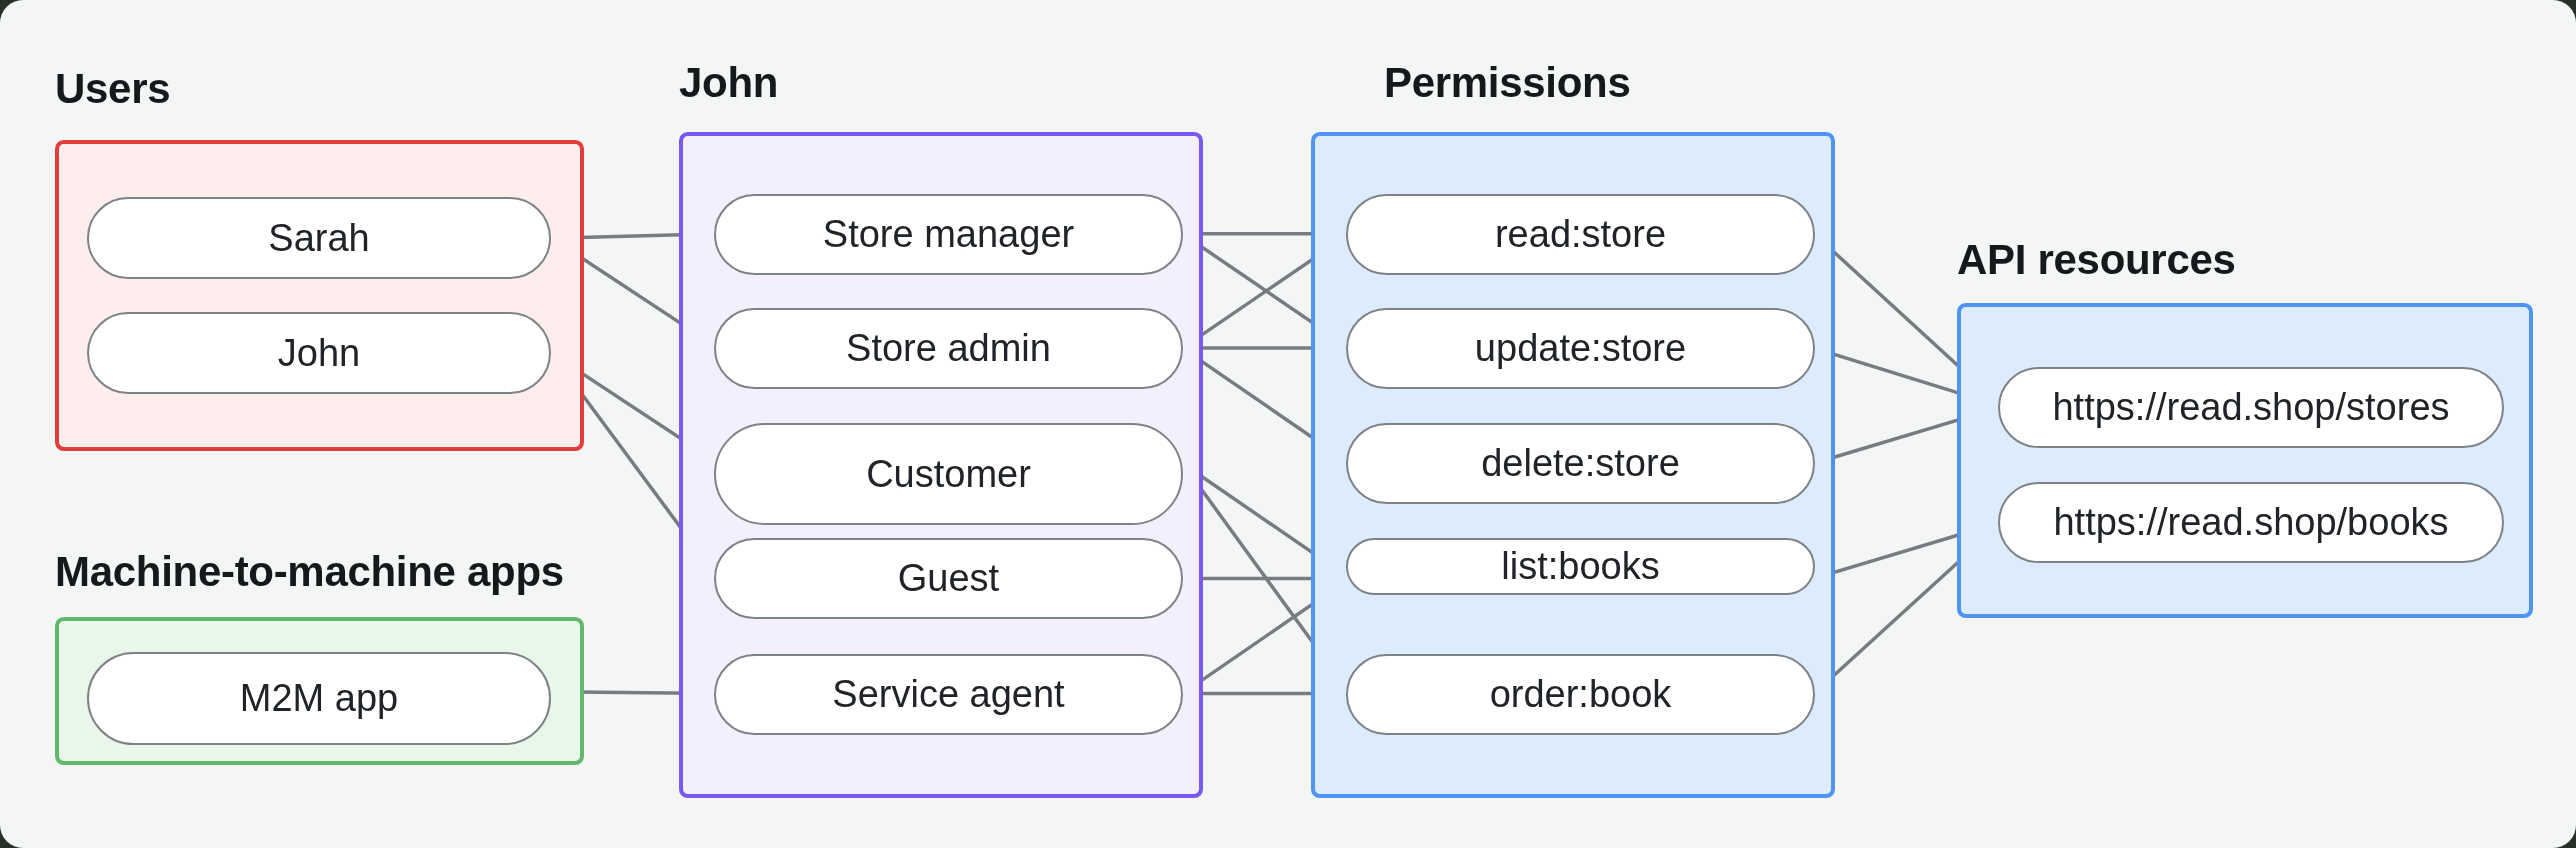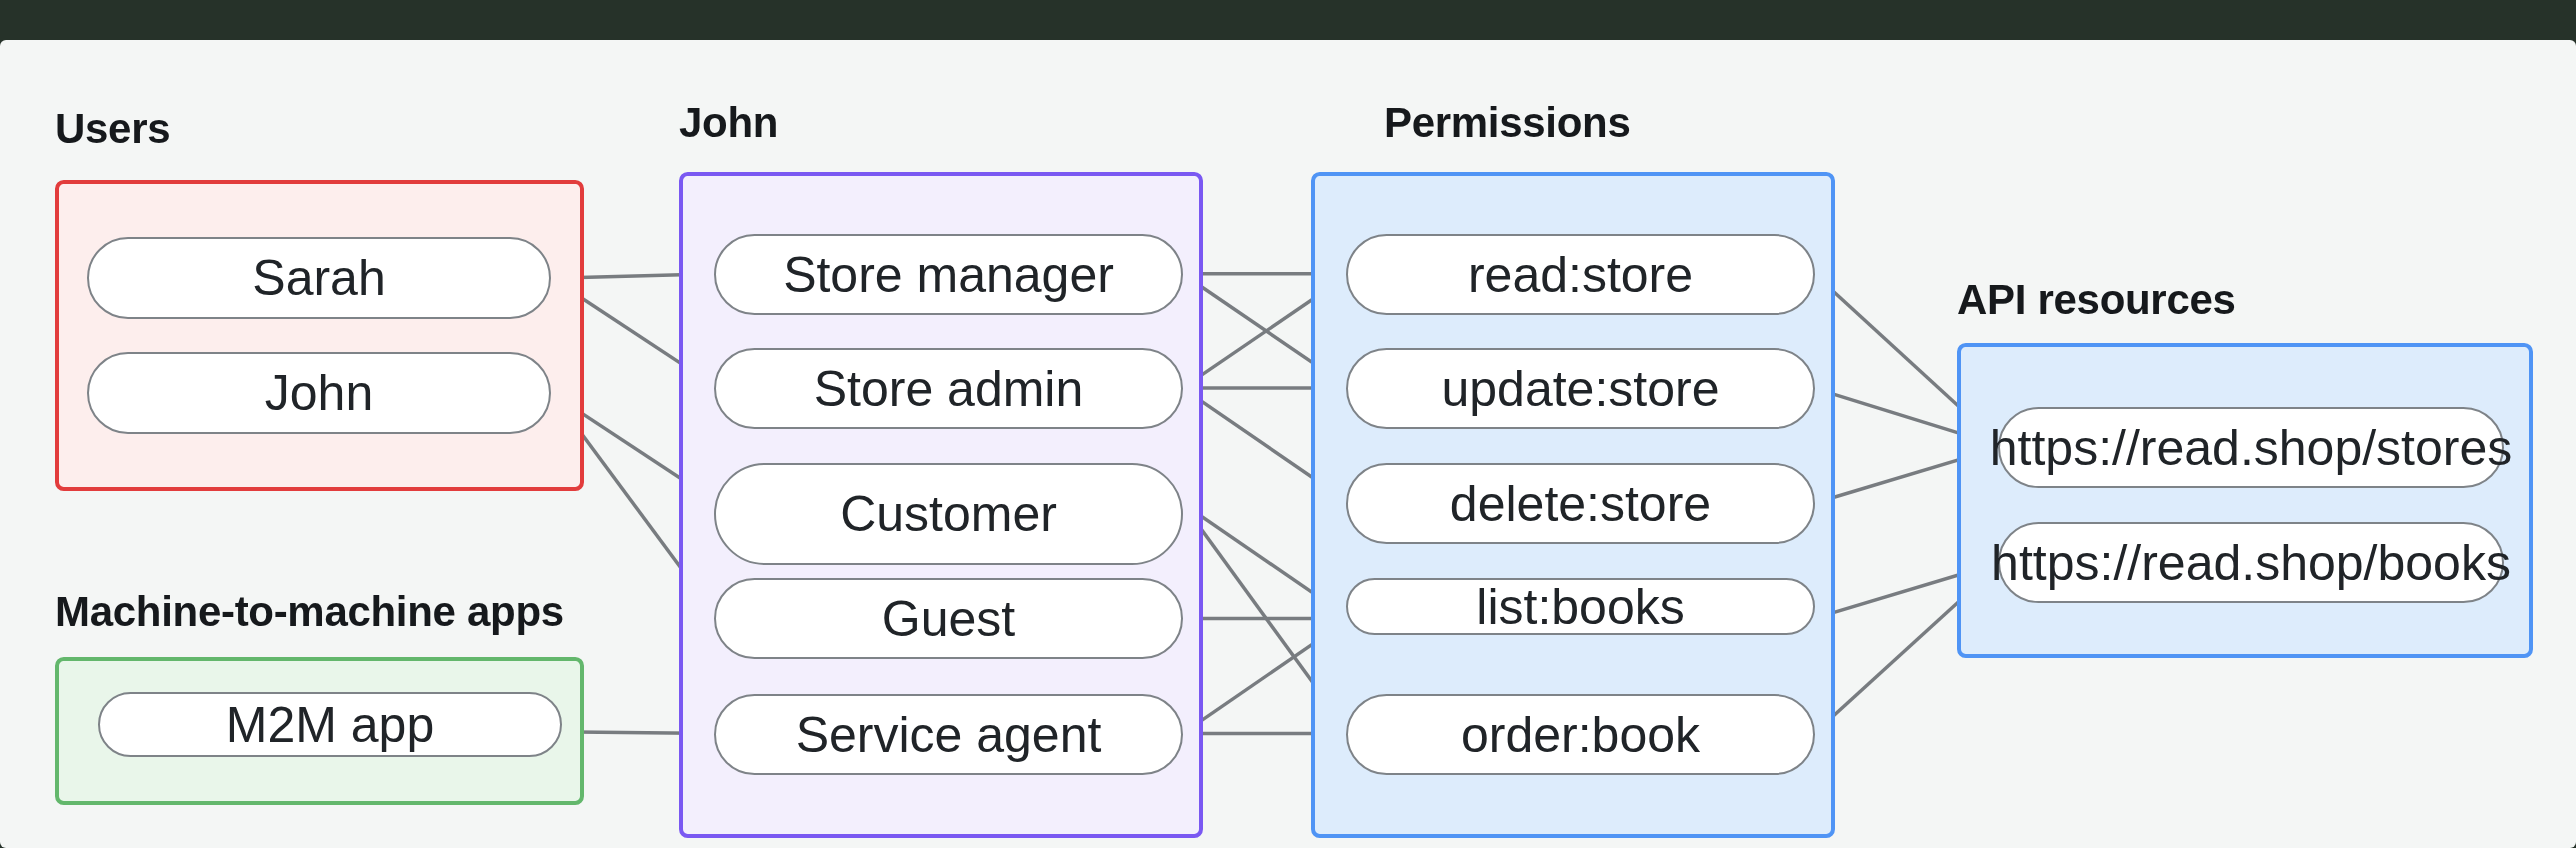--- a/index.html
+++ b/index.html
@@ -11,23 +11,22 @@
   body {
     width: 2576px;
     height: 848px;
     position: relative;
     overflow: hidden;
   }
   .canvas {
     position: absolute;
     inset: 0;
     background: #f4f6f5;
-    border-radius: 6px;
+    border-radius: 23px;
     overflow: hidden;
-    margin-top: 40px;
   }
   .edges-layer {
     position: absolute;
     left: 0; top: 0;
     width: 2576px;
     height: 848px;
     pointer-events: none;
   }
   .edges-layer line {
     stroke: #787c80;
@@ -58,21 +57,21 @@
   .group-box.api         { background: #ddecfc; border-color: #4f94f5; }
   .node {
     position: absolute;
     box-sizing: border-box;
     background: #ffffff;
     border: 2.6px solid #7e8388;
     border-radius: 52px;
     display: flex;
     align-items: center;
     justify-content: center;
-    font-size: 50px;
+    font-size: 38px;
     color: #202428;
     white-space: nowrap;
   }
 </style>
 </head>
 <body>
 
 <div class="canvas">
 
   <svg class="edges-layer" viewBox="0 0 2952 972" xmlns="http://www.w3.org/2000/svg">
@@ -110,21 +109,21 @@
       <circle cx="2295" cy="598" r="11"></circle>
     </svg>
 
   <div class="group-label" style="left:55px; top:65px;">Users</div>
   <div class="group-box users" style="left:55px; top:140px; width:529px; height:311px;"></div>
   <div class="node" style="left:87px; top:197px; width:464px; height:82px;">Sarah</div>
   <div class="node" style="left:87px; top:312px; width:464px; height:82px;">John</div>
 
   <div class="group-label" style="left:55px; top:548px;">Machine-to-machine apps</div>
   <div class="group-box m2m" style="left:55px; top:617px; width:529px; height:148px;"></div>
-  <div class="node" style="left:98px; top:652px; width:464px; height:65px;">M2M app</div>
+  <div class="node" style="left:87px; top:652px; width:464px; height:93px;">M2M app</div>
 
   <div class="group-label" style="left:679px; top:59px;">John</div>
   <div class="group-box roles" style="left:679px; top:132px; width:524px; height:666px;"></div>
   <div class="node" style="left:714px; top:194px; width:469px; height:81px;">Store manager</div>
   <div class="node" style="left:714px; top:308px; width:469px; height:81px;">Store admin</div>
   <div class="node" style="left:714px; top:423px; width:469px; height:102px;">Customer</div>
   <div class="node" style="left:714px; top:538px; width:469px; height:81px;">Guest</div>
   <div class="node" style="left:714px; top:654px; width:469px; height:81px;">Service agent</div>
 
   <div class="group-label" style="left:1384px; top:59px;">Permissions</div>

